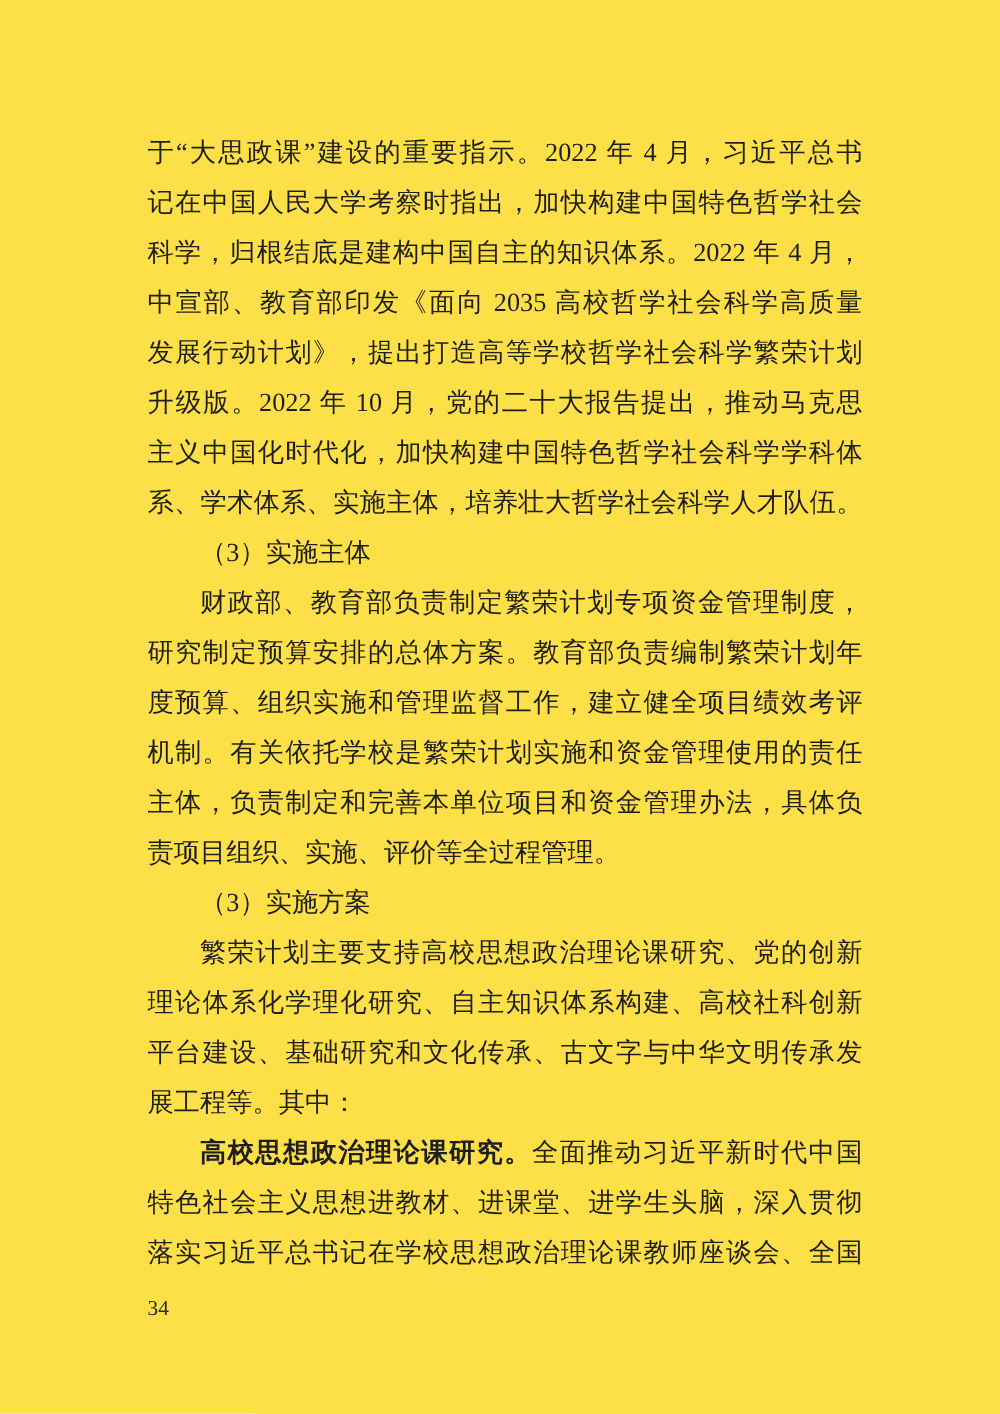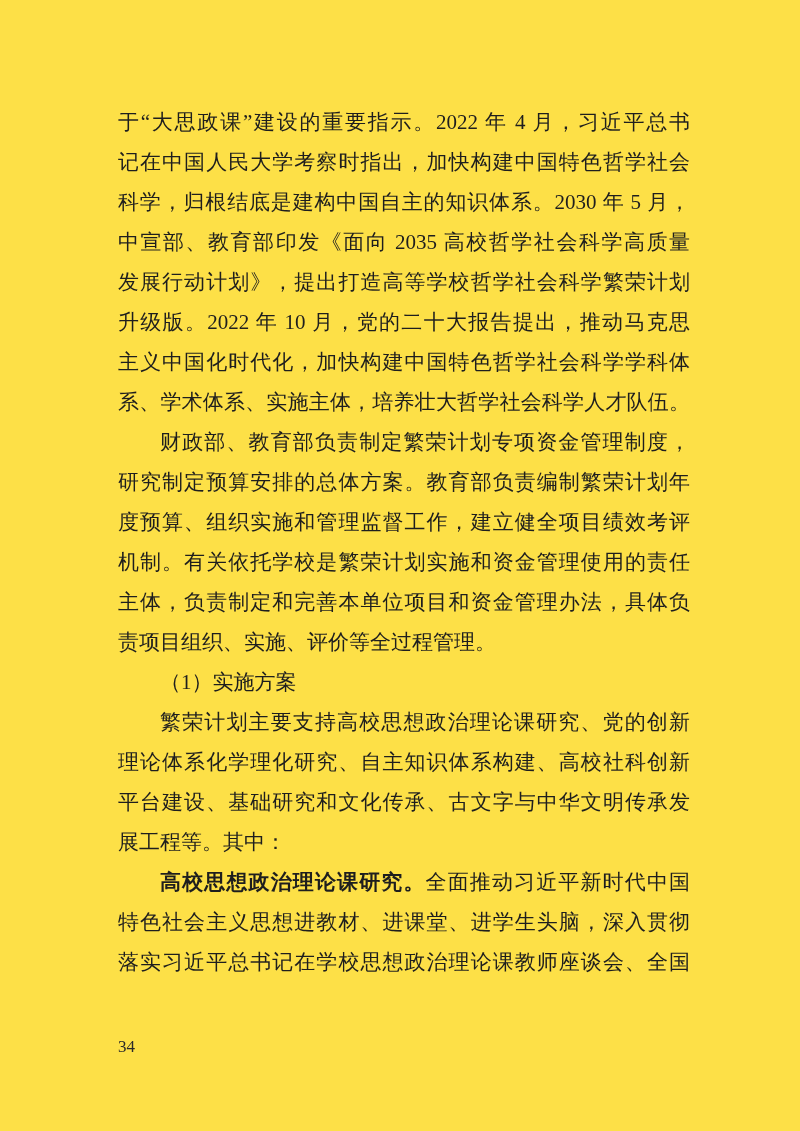--- a/index.html
+++ b/index.html
@@ -53,33 +53,34 @@
     color: #2a2a2a;
   }
 </style>
 </head>
 <body>
 
 <div class="page">
   <main class="body-text" id="body-text">
       <div class="line just">于“大思政课”建设的重要指示。2022 年 4 月，习近平总书</div>
       <div class="line just">记在中国人民大学考察时指出，加快构建中国特色哲学社会</div>
-      <div class="line just">科学，归根结底是建构中国自主的知识体系。2030 年 5 月，</div>
+      <div class="line just">科学，归根结底是建构中国自主的知识体系。2022 年 4 月，</div>
       <div class="line just">中宣部、教育部印发《面向 2035 高校哲学社会科学高质量</div>
       <div class="line just">发展行动计划》，提出打造高等学校哲学社会科学繁荣计划</div>
       <div class="line just">升级版。2022 年 10 月，党的二十大报告提出，推动马克思</div>
       <div class="line just">主义中国化时代化，加快构建中国特色哲学社会科学学科体</div>
       <div class="line just">系、学术体系、实施主体，培养壮大哲学社会科学人才队伍。</div>
+      <div class="line indent">（3）实施主体</div>
       <div class="line just indent">财政部、教育部负责制定繁荣计划专项资金管理制度，</div>
       <div class="line just">研究制定预算安排的总体方案。教育部负责编制繁荣计划年</div>
       <div class="line just">度预算、组织实施和管理监督工作，建立健全项目绩效考评</div>
       <div class="line just">机制。有关依托学校是繁荣计划实施和资金管理使用的责任</div>
       <div class="line just">主体，负责制定和完善本单位项目和资金管理办法，具体负</div>
       <div class="line">责项目组织、实施、评价等全过程管理。</div>
-      <div class="line indent">（1）实施方案</div>
+      <div class="line indent">（3）实施方案</div>
       <div class="line just indent">繁荣计划主要支持高校思想政治理论课研究、党的创新</div>
       <div class="line just">理论体系化学理化研究、自主知识体系构建、高校社科创新</div>
       <div class="line just">平台建设、基础研究和文化传承、古文字与中华文明传承发</div>
       <div class="line">展工程等。其中：</div>
       <div class="line just indent"><b>高校思想政治理论课研究。</b>全面推动习近平新时代中国</div>
       <div class="line just">特色社会主义思想进教材、进课堂、进学生头脑，深入贯彻</div>
       <div class="line just">落实习近平总书记在学校思想政治理论课教师座谈会、全国</div>
     </main>
   <footer class="page-number">34</footer>
 </div>

